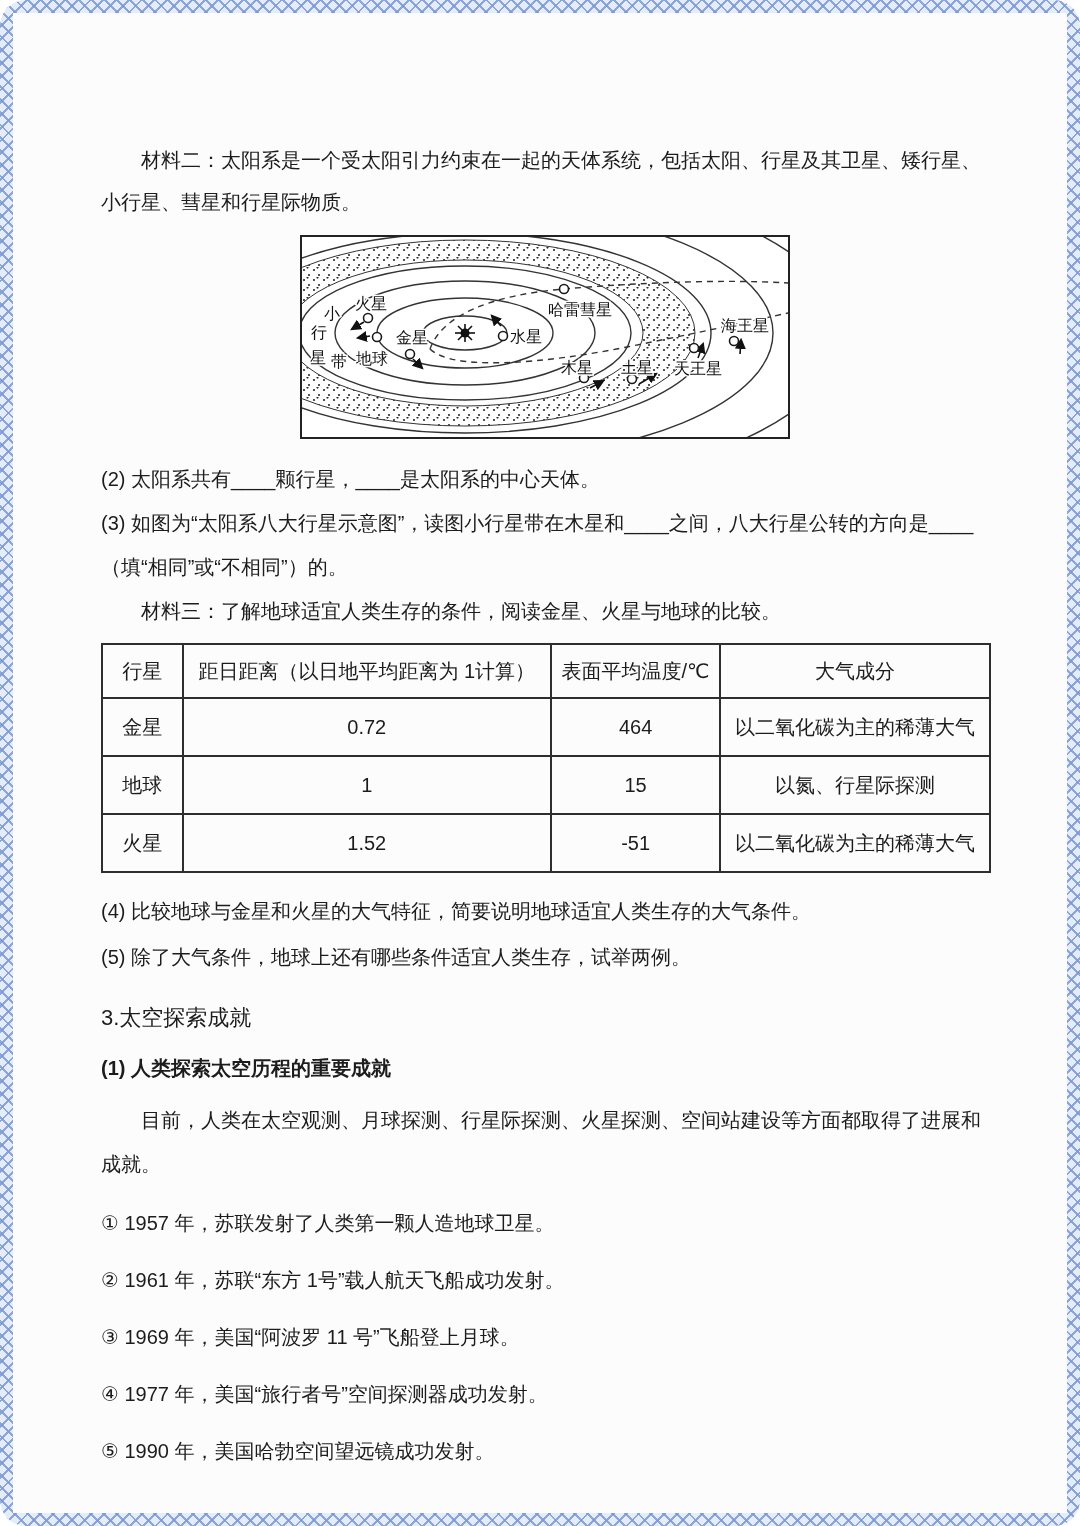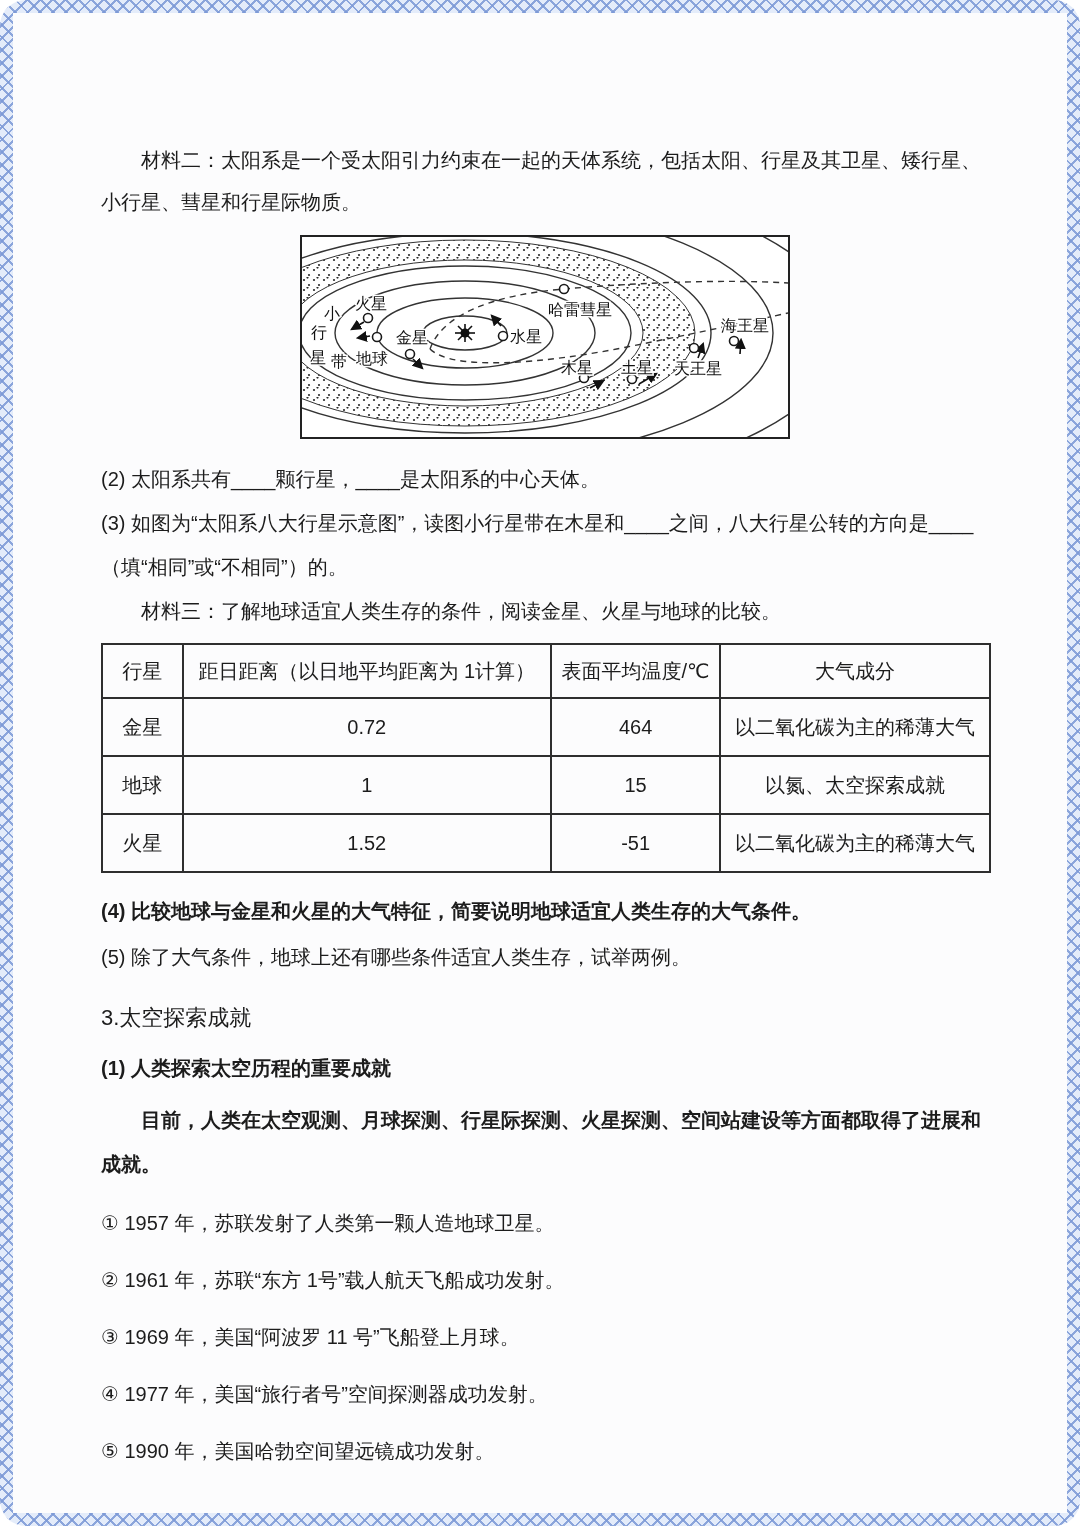--- a/index.html
+++ b/index.html
@@ -31,21 +31,21 @@
     width:486px;height:200px;margin:12px auto 0;
     border:2px solid #222;background:#fff;
   }
   .diagram svg{display:block;}
   .lbl{
     font-size:16px;fill:#111;text-anchor:middle;
     paint-order:stroke;stroke:#ffffff;stroke-width:3px;
     font-family:"Liberation Sans","DejaVu Sans",sans-serif;
   }
   .mt18{margin-top:18px;}
-  .mt16{margin-top:16px;font-weight:bold;}
+  .mt16{margin-top:16px;}
   .mt10{margin-top:10px;}
   .mt2{margin-top:2px;}
   table.cmp{
     margin-top:10px;border-collapse:collapse;width:890px;
     font-size:20px;text-align:center;table-layout:fixed;
   }
   table.cmp th, table.cmp td{
     border:2px solid #2e2e2e;font-weight:normal;padding:0 4px;
     overflow:hidden;
   }
@@ -174,21 +174,21 @@
         <tr>
           <td>金星</td>
           <td>0.72</td>
           <td>464</td>
           <td>以二氧化碳为主的稀薄大气</td>
         </tr>
         <tr>
           <td>地球</td>
           <td>1</td>
           <td>15</td>
-          <td>以氮、太空探索成就</td>
+          <td>以氮、行星际探测</td>
         </tr>
         <tr>
           <td>火星</td>
           <td>1.52</td>
           <td>-51</td>
           <td>以二氧化碳为主的稀薄大气</td>
         </tr>
       </tbody>
     </table>
 

